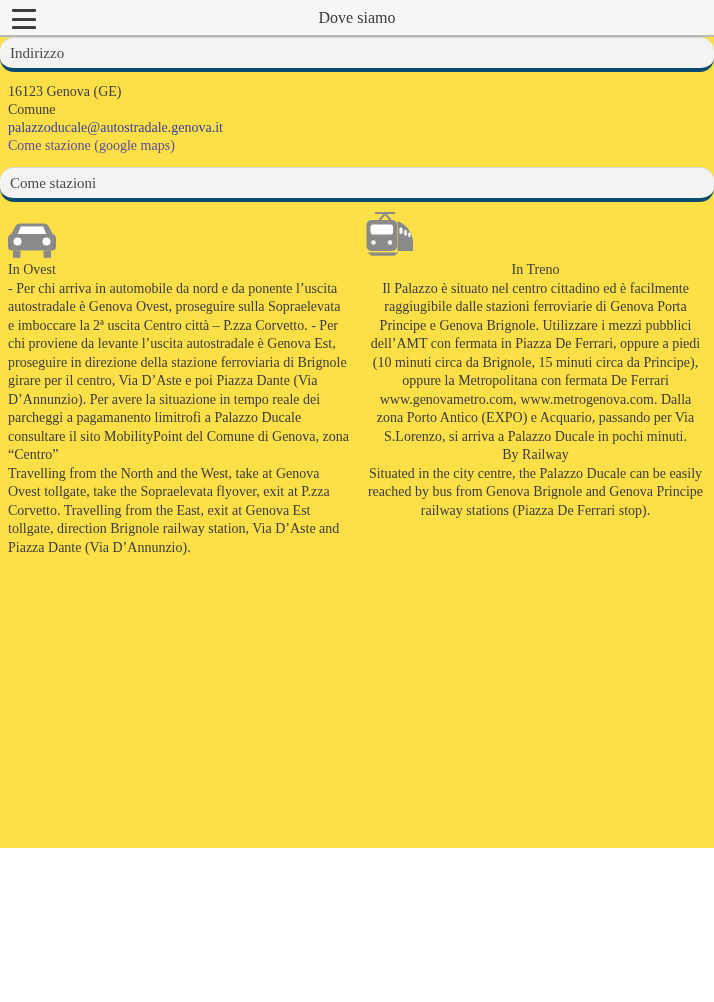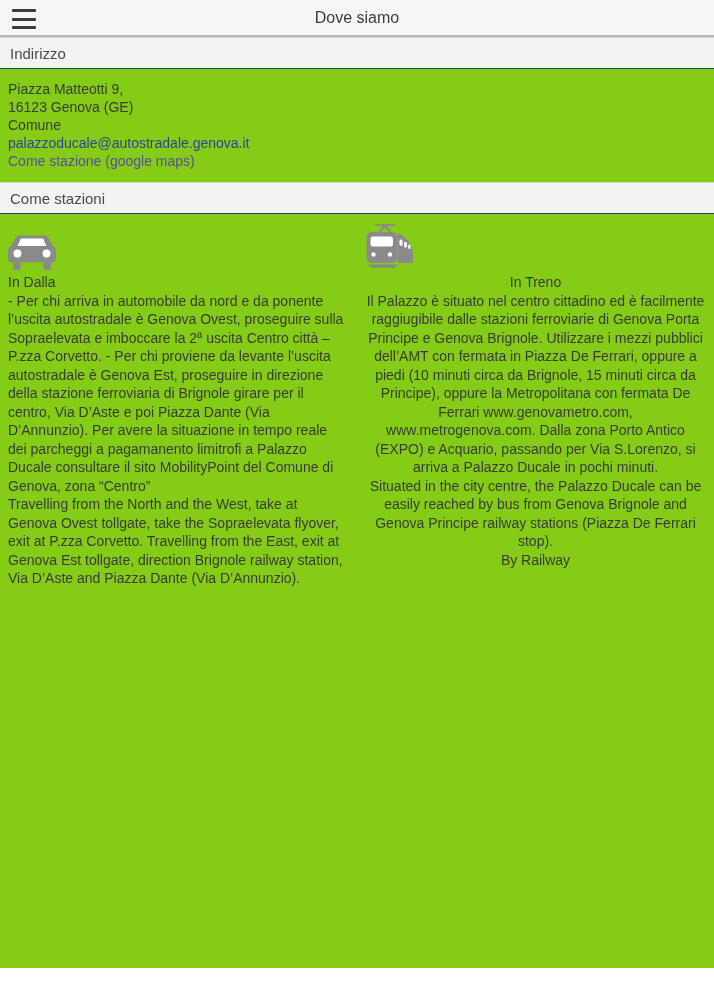--- a/index.html
+++ b/index.html
@@ -1,40 +1,40 @@
 <!DOCTYPE html>
 <html><head>
 <meta charset="utf-8">
 <style>
   html,body{margin:0;padding:0;background:#fff;}
   #app{
-    width:714px;height:968px;position:relative;overflow:hidden;
-    background:#84cc16;color:#3b3b3b;
-    font-family:Liberation Sans, sans-serif;font-size:14px;
+    width:714px;height:848px;position:relative;overflow:hidden;
+    background:#fde047;color:#3b3b3b;
+    font-family:Liberation Serif, serif;font-size:14px;
   }
   
   .app-header{
     height:35px;background:#f7f7f5;border-bottom:2px solid #b9b9b9;
     display:flex;align-items:center;position:relative;
   }
   .menu-btn{
     position:absolute;left:12px;top:8px;width:24px;height:20px;
     display:flex;flex-direction:column;justify-content:space-between;
     cursor:pointer;padding:1px 0;
   }
   .menu-btn span{display:block;height:3px;background:#3d3d3d;border-radius:1px;}
   .page-title{
     flex:1;text-align:center;font-size:16px;color:#3a3a3a;
   }
   
   .section-bar{
     height:30px;background:#f3f3f1;
-    border-top:1px solid #d6d6d4;border-bottom:1px solid #0c4a6e;
+    border-top:1px solid #d6d6d4;border-bottom:4px solid #0c4a6e;
     display:flex;align-items:center;padding-left:10px;
-    font-size:15px;color:#4a4a4a;
+    font-size:15px;color:#4a4a4a;border-radius:14px;
   }
   
   .address-block{padding:11px 8px 12px 8px;line-height:18px;font-size:14px;}
   .address-block div{min-height:18px;}
   .address-block a{display:block;text-decoration:none;line-height:18px;cursor:pointer;}
   .email-link{color:#333f9e;}
   .maps-link{color:#5a4d9c;}
   
   .columns{display:flex;padding:9px 8px 0 8px;}
   .col{flex:1;line-height:18.5px;font-size:14px;color:#3b3b3b;}
@@ -55,21 +55,20 @@
       <span></span>
     </div>
     <div class="page-title">Dove siamo</div>
   </div>
 
   <div class="section-bar">
     <span>Indirizzo</span>
   </div>
 
   <div class="address-block">
-    <div>Piazza Matteotti 9,</div>
     <div>16123 Genova (GE)</div>
     <div>Comune</div>
     <a class="email-link">palazzoducale@autostradale.genova.it</a>
     <a class="maps-link">Come stazione (google maps)</a>
   </div>
 
   <div class="section-bar">
     <span>Come stazioni</span>
   </div>
 
@@ -79,21 +78,21 @@
       <div class="icon-box">
         <svg width="48" height="36" viewBox="0 0 48 36">
           <path fill="#8a8a8a" d="M12 1.5 h24 c2.2 0 4.2 1.3 5 3.3 L44.6 12 C46.6 12.4 48 14.1 48 16.2 V25 c0 2-1.6 3.6-3.6 3.6 H3.6 C1.6 28.6 0 27 0 25 v-8.8 C0 14.1 1.4 12.4 3.4 12 L7 4.8 C7.8 2.8 9.8 1.5 12 1.5 Z"></path>
           <path fill="#ffffff" d="M12.8 4.6 h22.4 l3.1 7.4 H9.7 Z"></path>
           <circle cx="9.5" cy="19.5" r="4" fill="#ffffff"></circle>
           <circle cx="38.5" cy="19.5" r="4" fill="#ffffff"></circle>
           <rect x="5" y="28.6" width="7.5" height="7.2" fill="#8a8a8a"></rect>
           <rect x="35.5" y="28.6" width="7.5" height="7.2" fill="#8a8a8a"></rect>
         </svg>
       </div>
-      <div class="txt">In Dalla</div>
+      <div class="txt">In Ovest</div>
       <div class="txt">- Per chi arriva in automobile da nord e da ponente l’uscita autostradale è Genova Ovest, proseguire sulla Sopraelevata e imboccare la 2ª uscita Centro città – P.zza Corvetto. - Per chi proviene da levante l’uscita autostradale è Genova Est, proseguire in direzione della stazione ferroviaria di Brignole girare per il centro, Via D’Aste e poi Piazza Dante (Via D’Annunzio). Per avere la situazione in tempo reale dei parcheggi a pagamanento limitrofi a Palazzo Ducale consultare il sito MobilityPoint del Comune di Genova, zona “Centro”</div>
       <div class="txt">Travelling from the North and the West, take at Genova Ovest tollgate, take the Sopraelevata flyover, exit at P.zza Corvetto. Travelling from the East, exit at Genova Est tollgate, direction Brignole railway station, Via D’Aste and Piazza Dante (Via D’Annunzio).</div>
     </div>
 
     <div class="col col-right">
       <div class="icon-box">
         <svg width="48" height="47" viewBox="0 0 48 47">
           <path stroke="#8a8a8a" stroke-width="2" fill="none" d="M10 2 H30 M14.5 9 L20 2.6 M25.5 9 L20 2.6"></path>
           <rect x="1.5" y="9" width="30.5" height="31" rx="5" fill="#8a8a8a"></rect>
           <rect x="5.5" y="13.5" width="22.5" height="10" rx="2.5" fill="#ffffff"></rect>
@@ -101,19 +100,19 @@
           <circle cx="25" cy="31.5" r="2.2" fill="#ffffff"></circle>
           <path fill="#8a8a8a" d="M32.5 10 C38.5 12.5 44 17.5 46.6 24 L48 29.5 V40 H32.5 Z"></path>
           <rect x="34.5" y="16.5" width="3" height="6.5" rx="1.4" fill="#ffffff"></rect>
           <rect x="39.2" y="19" width="2.6" height="5.5" rx="1.2" fill="#ffffff"></rect>
           <rect x="43.3" y="21.5" width="2.2" height="4.6" rx="1" fill="#ffffff"></rect>
           <path fill="#8a8a8a" d="M2.5 41.5 H33.5 L29.5 44.8 H6.5 Z"></path>
         </svg>
       </div>
       <div class="txt">In Treno</div>
       <div class="txt">Il Palazzo è situato nel centro cittadino ed è facilmente raggiugibile dalle stazioni ferroviarie di Genova Porta Principe e Genova Brignole. Utilizzare i mezzi pubblici dell’AMT con fermata in Piazza De Ferrari, oppure a piedi (10 minuti circa da Brignole, 15 minuti circa da Principe), oppure la Metropolitana con fermata De Ferrari www.genovametro.com, www.metrogenova.com. Dalla zona Porto Antico (EXPO) e Acquario, passando per Via S.Lorenzo, si arriva a Palazzo Ducale in pochi minuti.</div>
+      <div class="txt">By Railway</div>
       <div class="txt">Situated in the city centre, the Palazzo Ducale can be easily reached by bus from Genova Brignole and Genova Principe railway stations (Piazza De Ferrari stop).</div>
-      <div class="txt">By Railway</div>
     </div>
 
   </div>
 
 </div>
 
 </body></html>

